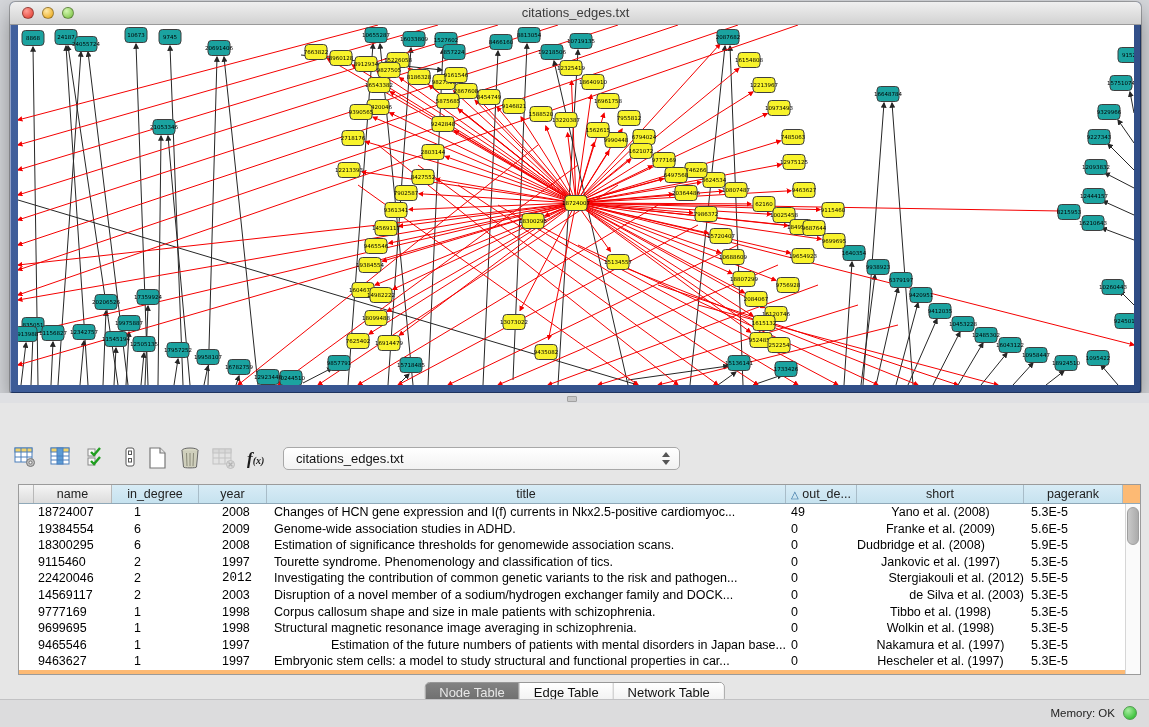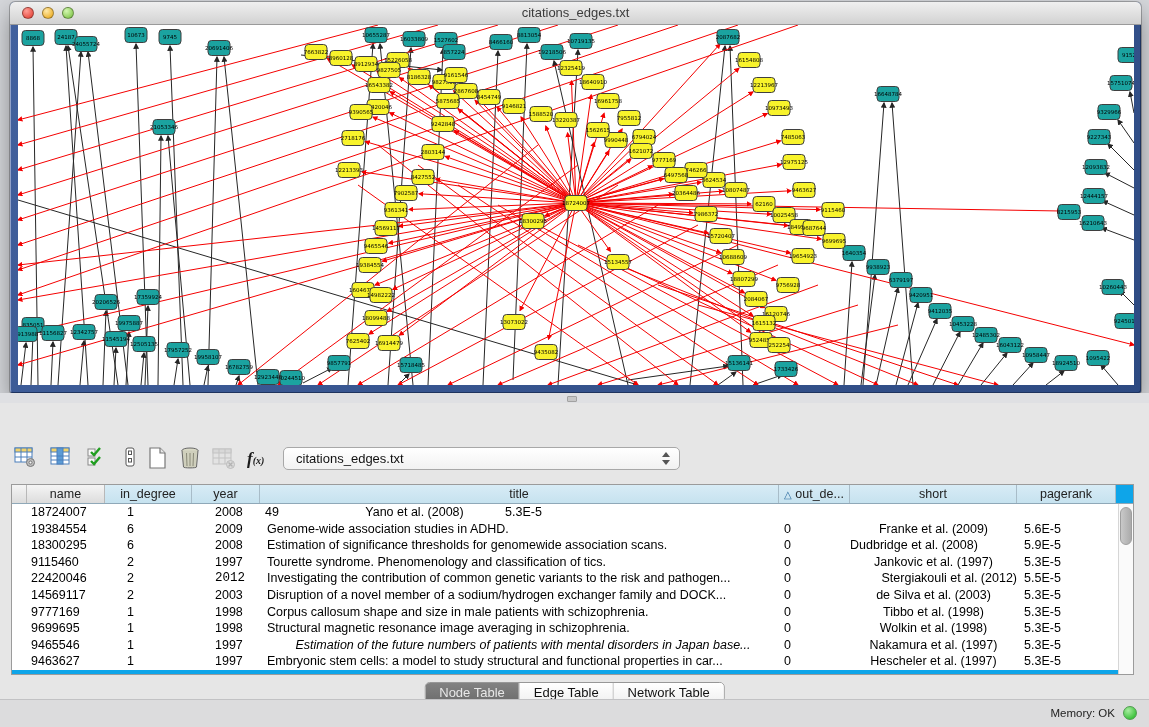--- a/index.html
+++ b/index.html
@@ -49,22 +49,22 @@
     font-size:17px; color:#1a1a1a; }
   .fx small { font-size:10px; font-weight:bold; }
   .net-select { position:absolute; left:283px; top:6px; width:397px; height:23px;
     background:linear-gradient(#ffffff,#f2f2f2); border:1px solid #a8a8a8; border-radius:5px;
     font-size:13px; color:#111; line-height:21px; padding-left:12px; cursor:pointer; }
   .net-select .arrows { position:absolute; right:9px; top:4px; }
   .net-select .arrows div { width:0; height:0; border-left:4px solid transparent; border-right:4px solid transparent; }
   .net-select .up { border-bottom:5px solid #555; margin-bottom:3px; }
   .net-select .down { border-top:5px solid #555; }
 
-  .table-box { position:absolute; left:11px; top:81px; width:1123px; height:191px;
-    background:#0ea5e9; border:1px solid #9b9b9b; overflow:hidden; }
+  .table-box { position:absolute; left:18px; top:81px; width:1123px; height:191px;
+    background:#fdba74; border:1px solid #9b9b9b; overflow:hidden; }
   .thead { display:flex; height:19px; border-bottom:1px solid #8fa8b8; }
   .th { font-size:12.5px; color:#222; text-align:center; line-height:18px;
     border-right:1px solid #a8bcc8; overflow:hidden; white-space:nowrap; cursor:pointer;
     background:linear-gradient(#d8ecf6,#c6e2ef); }
   .th.gray { background:linear-gradient(#f5f5f5,#dcdcdc); border-right:1px solid #b8b8b8; }
   .sort-tri { color:#2e6da0; font-size:10px; }
   .trow { display:flex; height:16.6px; background:#fff; }
   .td { font-size:12.5px; color:#000; line-height:16.5px; white-space:nowrap; overflow:hidden; }
   .vscroll { position:absolute; right:0; top:19px; bottom:0; width:15px;
     background:#fafafa; border-left:1px solid #d6d6d6; }
@@ -633,20 +633,21 @@
         <div class="th" style="width: 71px;"><span class="sort-tri">△</span> out_de...</div>
         <div class="th" style="width: 167px;">short</div>
         <div class="th" style="width: 99px;">pagerank</div>
       </div>
     <div id="tbody">
         <div class="trow">
           <div class="td" style="width: 15px;"></div>
           <div class="td" style="width: 78px; text-align: left; padding-left: 4px;">18724007</div>
           <div class="td" style="width: 87px; text-align: left; padding-left: 22px;">1</div>
           <div class="td" style="width: 68px; text-align: left; padding-left: 23px;">2008</div>
+          <div class="td" style="width: 519px; text-align: left; padding-left: 7px;">Changes of HCN gene expression and I(f) currents in Nkx2.5-positive cardiomyoc...</div>
           <div class="td" style="width: 71px; text-align: left; padding-left: 5px;">49</div>
           <div class="td" style="width: 167px; text-align: center; padding-left: 0px;">Yano et al. (2008)</div>
           <div class="td" style="width: 99px; text-align: left; padding-left: 7px;">5.3E-5</div>
         </div>
         <div class="trow">
           <div class="td" style="width: 15px;"></div>
           <div class="td" style="width: 78px; text-align: left; padding-left: 4px;">19384554</div>
           <div class="td" style="width: 87px; text-align: left; padding-left: 22px;">6</div>
           <div class="td" style="width: 68px; text-align: left; padding-left: 23px;">2009</div>
           <div class="td" style="width: 519px; text-align: left; padding-left: 7px;">Genome-wide association studies in ADHD.</div>
@@ -684,21 +685,21 @@
           <div class="td" style="width: 167px; text-align: right; padding-left: 0px;">Stergiakouli et al. (2012)</div>
           <div class="td" style="width: 99px; text-align: left; padding-left: 7px;">5.5E-5</div>
         </div>
         <div class="trow">
           <div class="td" style="width: 15px;"></div>
           <div class="td" style="width: 78px; text-align: left; padding-left: 4px;">14569117</div>
           <div class="td" style="width: 87px; text-align: left; padding-left: 22px;">2</div>
           <div class="td" style="width: 68px; text-align: left; padding-left: 23px;">2003</div>
           <div class="td" style="width: 519px; text-align: left; padding-left: 7px;">Disruption of a novel member of a sodium/hydrogen exchanger family and DOCK...</div>
           <div class="td" style="width: 71px; text-align: left; padding-left: 5px;">0</div>
-          <div class="td" style="width: 167px; text-align: center; padding-left: 0px;">de Silva et al. (2003)</div>
+          <div class="td" style="width: 167px; text-align: right; padding-left: 0px;">de Silva et al. (2003)</div>
           <div class="td" style="width: 99px; text-align: left; padding-left: 7px;">5.3E-5</div>
         </div>
         <div class="trow">
           <div class="td" style="width: 15px;"></div>
           <div class="td" style="width: 78px; text-align: left; padding-left: 4px;">9777169</div>
           <div class="td" style="width: 87px; text-align: left; padding-left: 22px;">1</div>
           <div class="td" style="width: 68px; text-align: left; padding-left: 23px;">1998</div>
           <div class="td" style="width: 519px; text-align: left; padding-left: 7px;">Corpus callosum shape and size in male patients with schizophrenia.</div>
           <div class="td" style="width: 71px; text-align: left; padding-left: 5px;">0</div>
           <div class="td" style="width: 167px; text-align: center; padding-left: 0px;">Tibbo et al. (1998)</div>
@@ -712,21 +713,21 @@
           <div class="td" style="width: 519px; text-align: left; padding-left: 7px;">Structural magnetic resonance image averaging in schizophrenia.</div>
           <div class="td" style="width: 71px; text-align: left; padding-left: 5px;">0</div>
           <div class="td" style="width: 167px; text-align: center; padding-left: 0px;">Wolkin et al. (1998)</div>
           <div class="td" style="width: 99px; text-align: left; padding-left: 7px;">5.3E-5</div>
         </div>
         <div class="trow">
           <div class="td" style="width: 15px;"></div>
           <div class="td" style="width: 78px; text-align: left; padding-left: 4px;">9465546</div>
           <div class="td" style="width: 87px; text-align: left; padding-left: 22px;">1</div>
           <div class="td" style="width: 68px; text-align: left; padding-left: 23px;">1997</div>
-          <div class="td" style="width: 519px; text-align: center; padding-left: 7px; font-style: italic;">Estimation of the future numbers of patients with mental disorders in Japan base...</div>
+          <div class="td" style="width: 519px; text-align: right; padding-left: 7px;">Estimation of the future numbers of patients with mental disorders in Japan base...</div>
           <div class="td" style="width: 71px; text-align: left; padding-left: 5px;">0</div>
           <div class="td" style="width: 167px; text-align: center; padding-left: 0px;">Nakamura et al. (1997)</div>
           <div class="td" style="width: 99px; text-align: left; padding-left: 7px;">5.3E-5</div>
         </div>
         <div class="trow">
           <div class="td" style="width: 15px;"></div>
           <div class="td" style="width: 78px; text-align: left; padding-left: 4px;">9463627</div>
           <div class="td" style="width: 87px; text-align: left; padding-left: 22px;">1</div>
           <div class="td" style="width: 68px; text-align: left; padding-left: 23px;">1997</div>
           <div class="td" style="width: 519px; text-align: left; padding-left: 7px;">Embryonic stem cells: a model to study structural and functional properties in car...</div>

